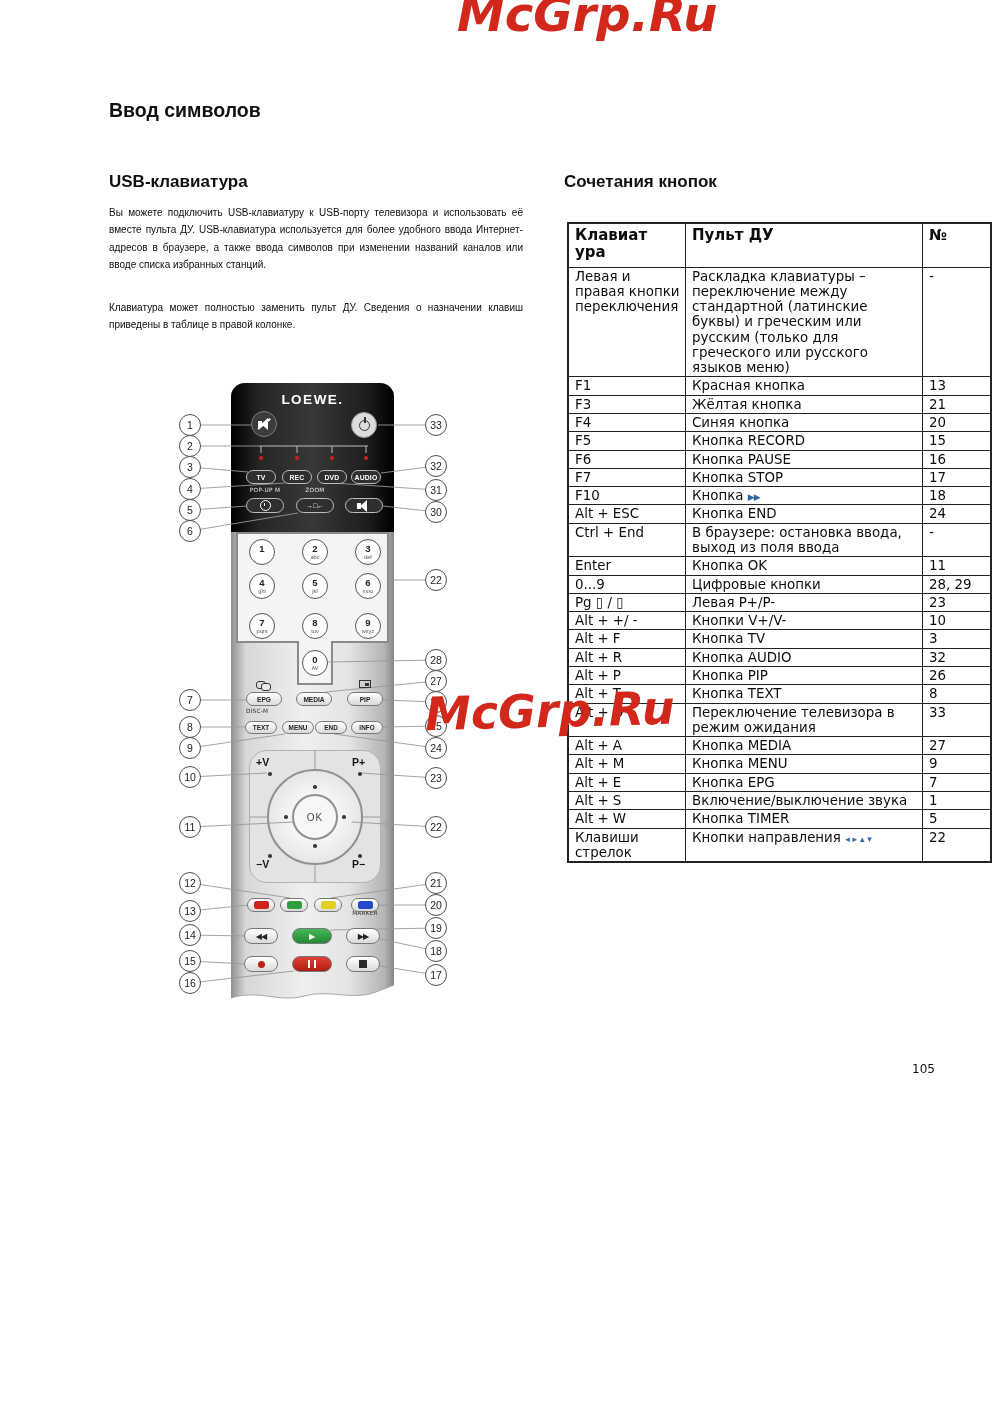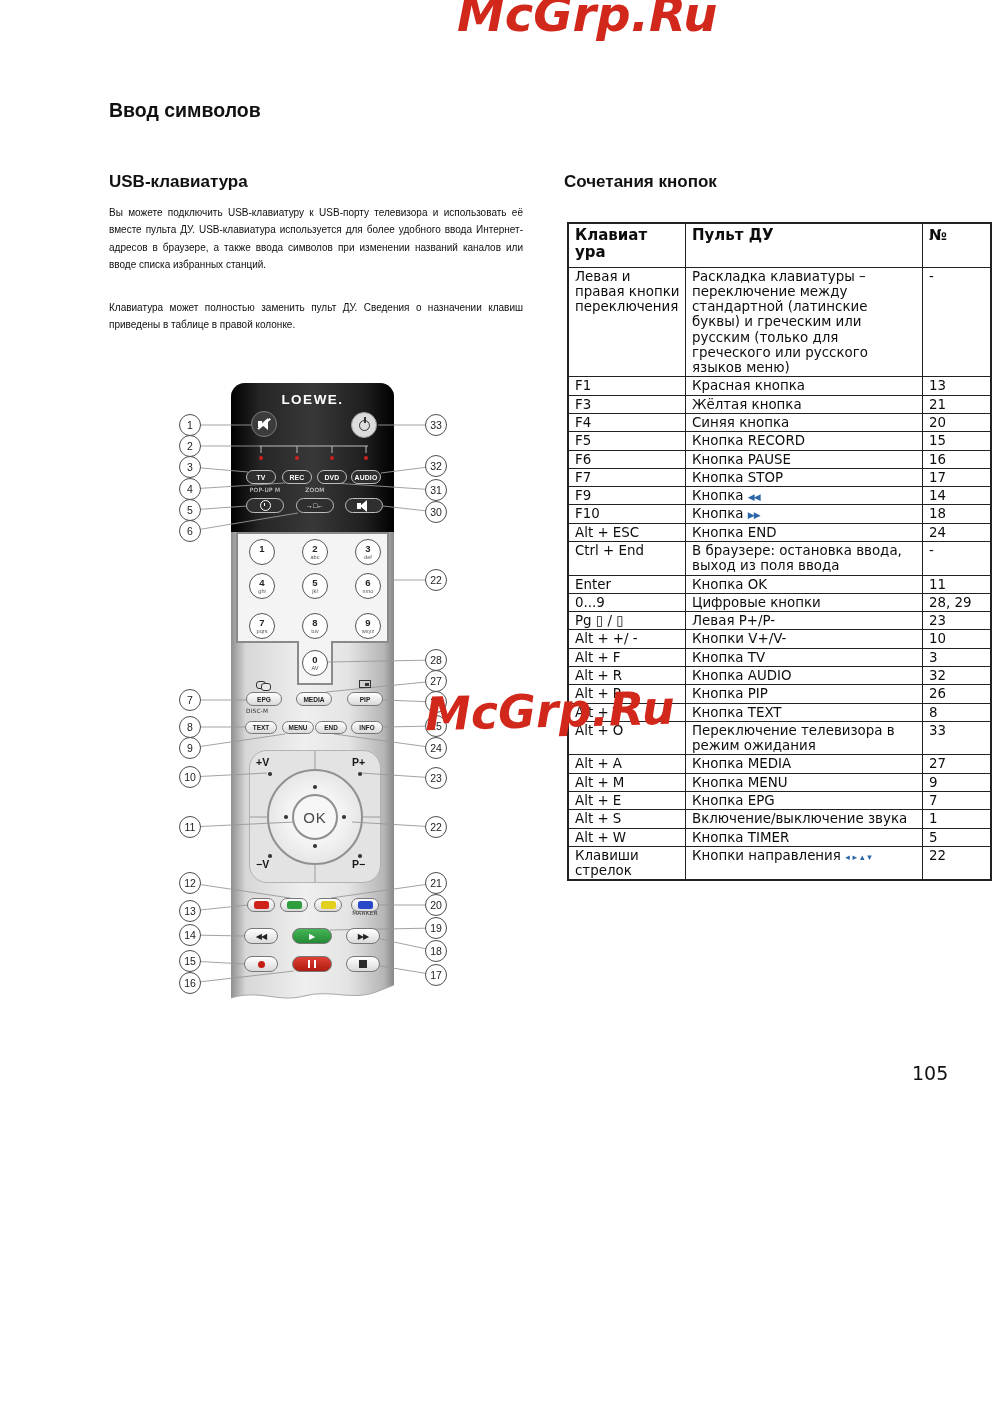--- a/index.html
+++ b/index.html
@@ -12,21 +12,21 @@
   .wm-top{left:433px;top:-14px;font-size:48px;}
   .wm-center{left:401px;top:684px;font-size:46px;transform:rotate(-1.5deg);}
   .title{position:absolute;left:85px;top:99px;font-size:19.5px;font-weight:bold;margin:0;}
   .sechead{position:absolute;font-size:17px;font-weight:bold;margin:0;}
   .h-left{left:85px;top:172px;}
   .h-right{left:540px;top:172px;}
   .para{position:absolute;left:85px;width:414px;margin:0;font-size:10px;line-height:17.4px;
         text-align:justify;color:#0e0e0e;}
   .p1{top:204px;}
   .p2{top:299px;}
-  .pageno{position:absolute;left:888px;top:1062px;font-family:"DejaVu Sans",sans-serif;font-size:19px;}
+  .pageno{position:absolute;left:888px;top:1062px;font-family:"DejaVu Sans",sans-serif;font-size:12px;}
 
   
   table.shortcuts{position:absolute;left:543px;top:222px;border-collapse:collapse;
         font-family:"DejaVu Sans",sans-serif;font-size:13.4px;color:#0d0d0d;
         border:2px solid #222;table-layout:fixed;width:389px;}
   table.shortcuts th,table.shortcuts td{border:1px solid #222;vertical-align:top;text-align:left;}
   table.shortcuts th{font-size:15px;font-weight:bold;padding:3px 6px 5px 6px;line-height:1.15;}
   table.shortcuts td{padding:1px 5px 1px 6px;line-height:1.14;}
   td.c1,th.c1{width:104px;}
   td.c2,th.c2{width:224px;}
@@ -94,21 +94,21 @@
   .epgicon{left:92px;top:301px;width:8px;height:6px;border:1.1px solid #333;border-radius:3px;}
   .epgicon:after{content:"";position:absolute;left:4px;top:1px;width:8px;height:6px;border:1.1px solid #333;
       border-radius:3px;background:#e9e9e9;}
   .pipicon{left:195px;top:300px;width:12px;height:8px;border:1.1px solid #333;box-sizing:border-box;}
   .pipicon:after{content:"";position:absolute;right:1px;bottom:1px;width:4px;height:3px;background:#333;}
 
   .cornlbl{font-size:10.5px;font-weight:bold;color:#161616;}
   .dot{width:3.6px;height:3.6px;border-radius:50%;background:#3a3a3a;}
   .okbtn{left:128px;top:414px;width:46px;height:46px;border-radius:50%;background:#f7f7f7;
       border:2px solid #8f8f8f;box-sizing:border-box;display:flex;align-items:center;justify-content:center;
-      font-size:15px;color:#4a4a4a;letter-spacing:1px;}
+      font-size:10px;color:#4a4a4a;letter-spacing:1px;}
 
   .cbtn{width:28px;height:14px;top:518px;}
   .csq{width:15px;height:8px;border-radius:2.5px;display:block;}
   .trpill{height:16px;display:flex;align-items:center;justify-content:center;box-sizing:border-box;
       border-radius:9px;background:linear-gradient(#fff,#dadada);border:1.3px solid #777;}
   .tr1{top:548px;} .tr2{top:576px;}
   .trglyph{font-size:8px;color:#222;letter-spacing:-1px;}
   .playbtn{background:linear-gradient(#46b557,#238a34) !important;}
   .playbtn .trglyph{color:#fff;letter-spacing:0;}
   .pausebtn{background:linear-gradient(#e04136,#b01c12) !important;}
@@ -171,25 +171,20 @@
         </tr>
         <tr>
           <td class="c1">F6</td>
           <td class="c2">Кнопка PAUSE</td>
           <td class="c3">16</td>
         </tr>
         <tr>
           <td class="c1">F7</td>
           <td class="c2">Кнопка STOP</td>
           <td class="c3">17</td>
-        </tr>
-        <tr>
-          <td class="c1">F9</td>
-          <td class="c2">Кнопка <span class="tblicon">◀◀</span></td>
-          <td class="c3">14</td>
         </tr>
         <tr>
           <td class="c1">F10</td>
           <td class="c2">Кнопка <span class="tblicon">▶▶</span></td>
           <td class="c3">18</td>
         </tr>
         <tr>
           <td class="c1">Alt + ESC</td>
           <td class="c2">Кнопка END</td>
           <td class="c3">24</td>

